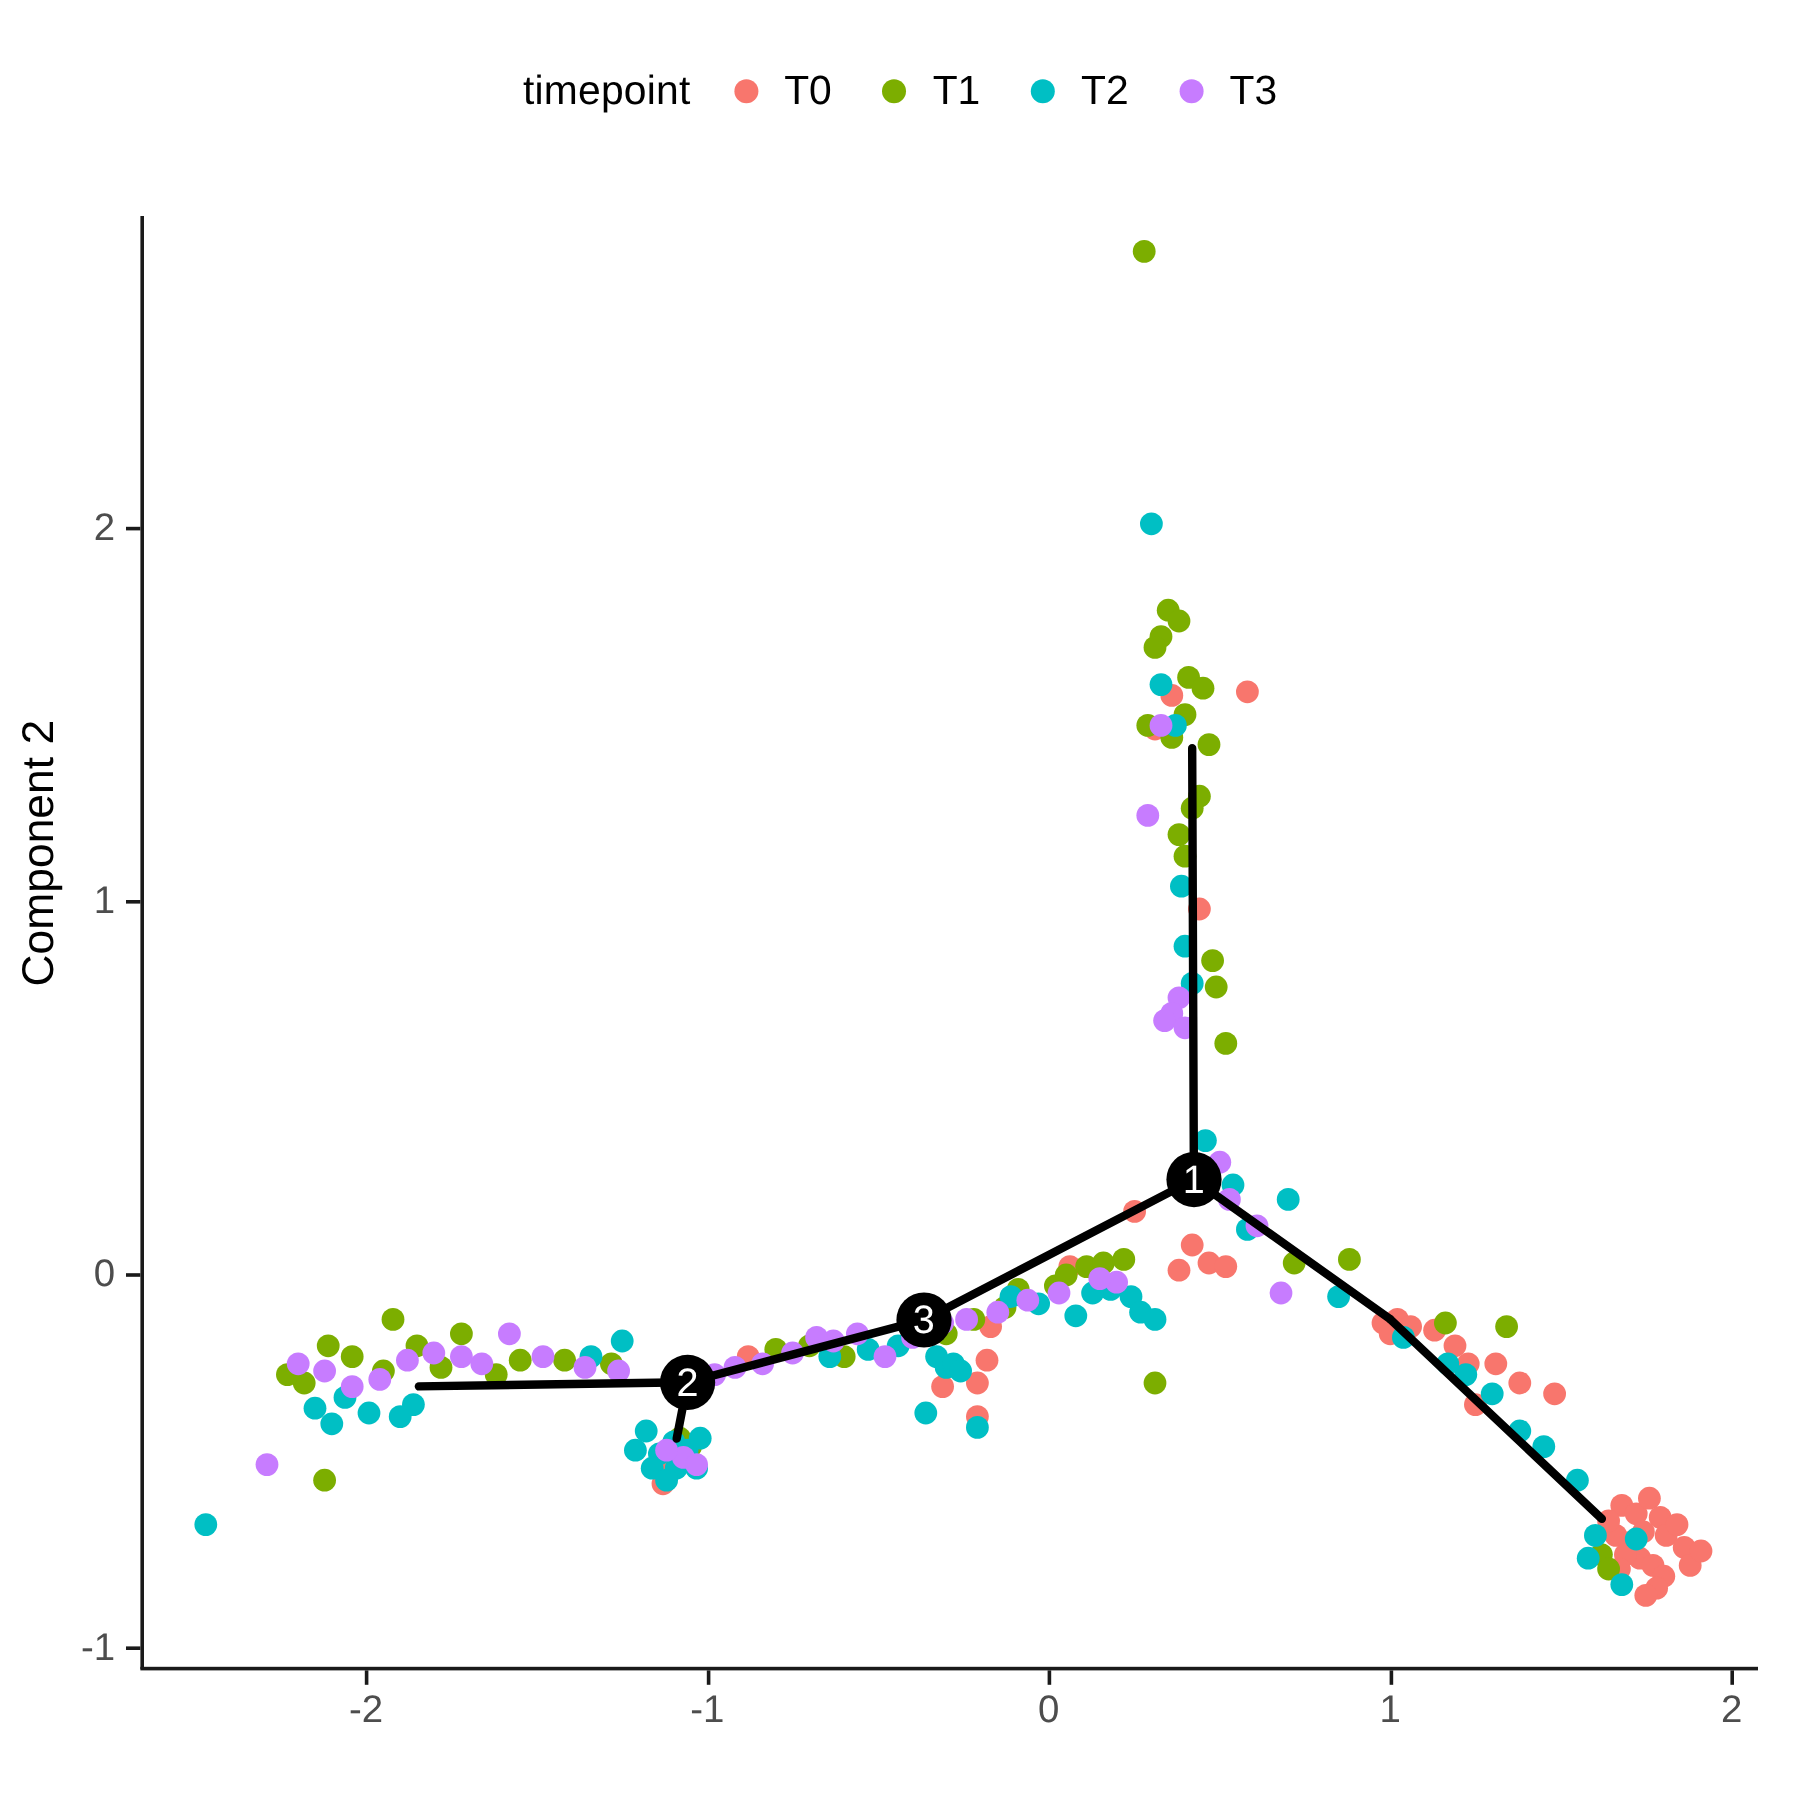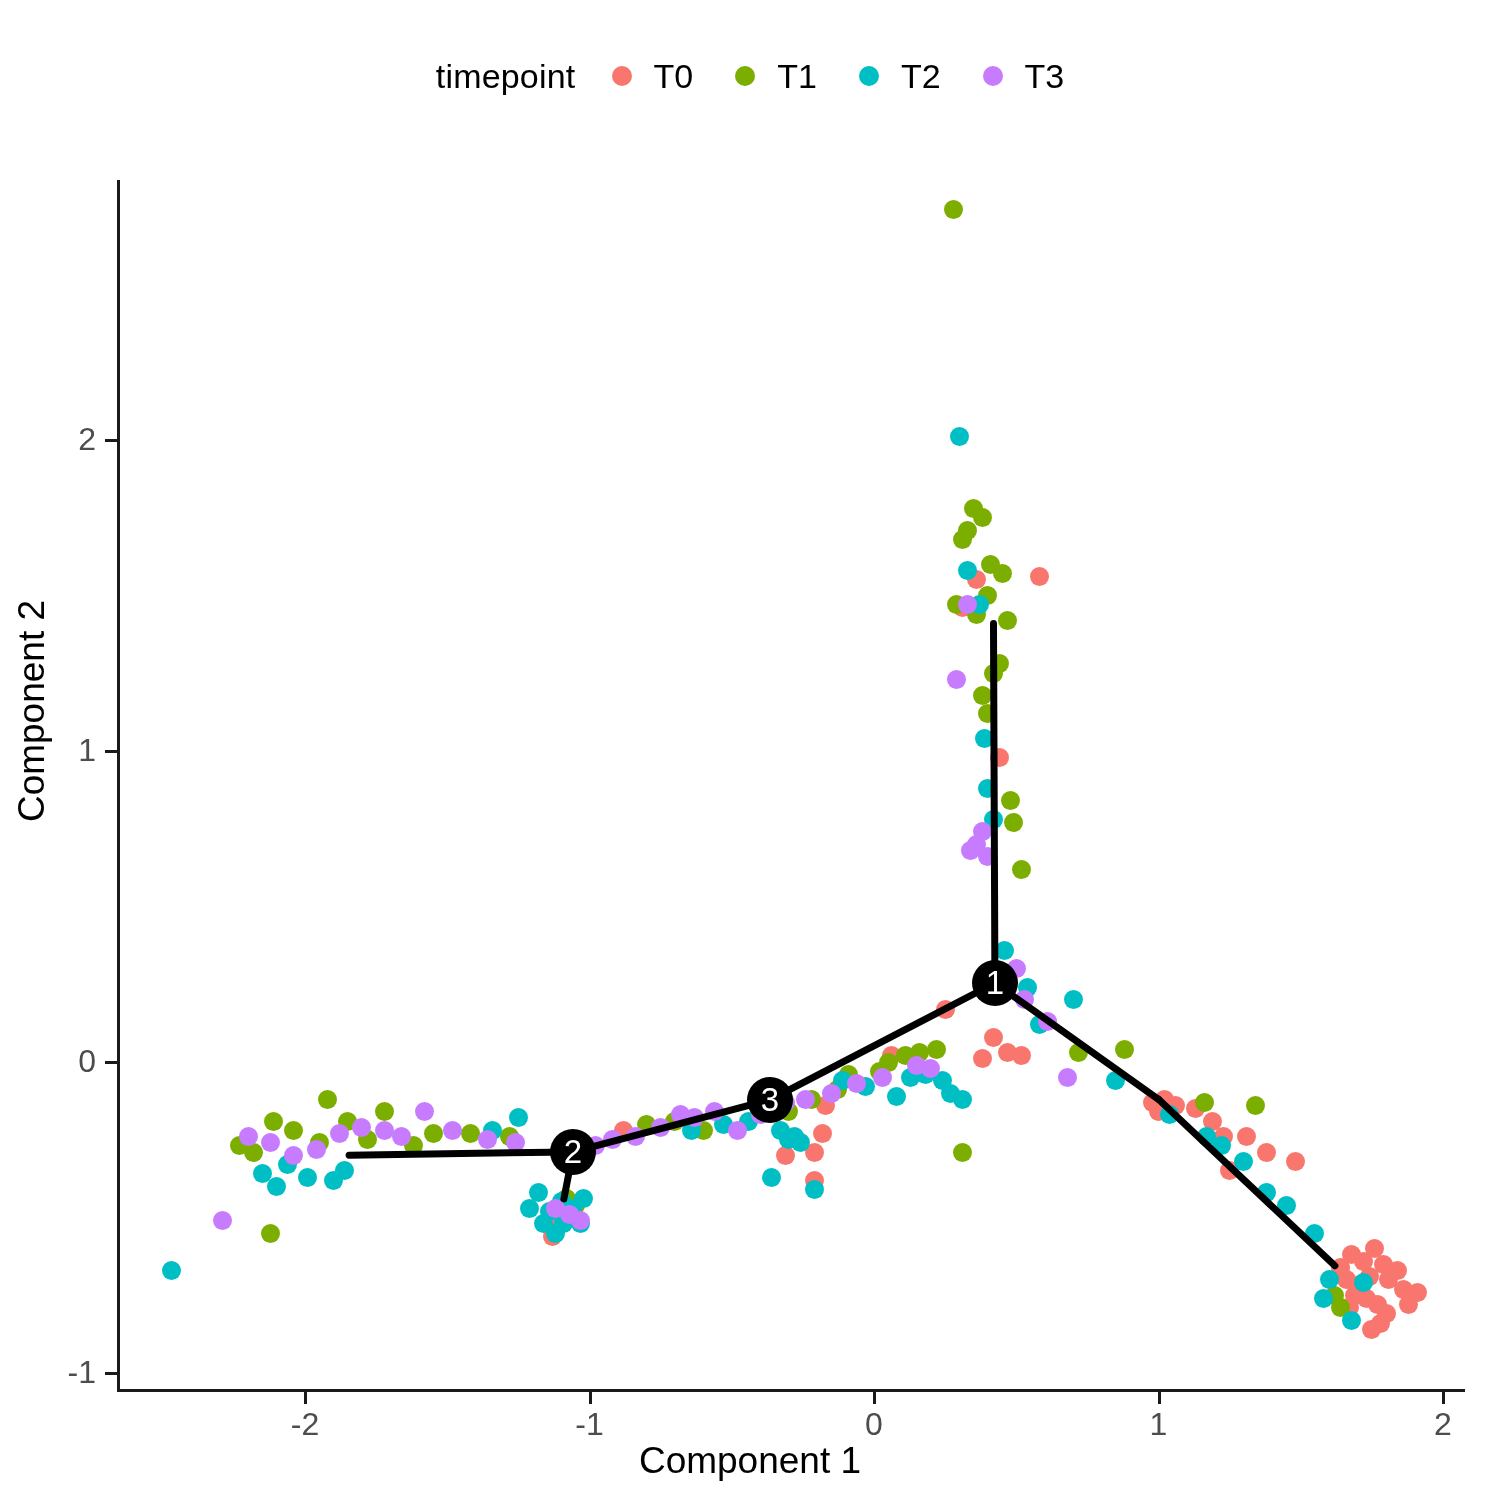--- a/index.html
+++ b/index.html
@@ -304,16 +304,15 @@
         <line x1="572.999" y1="1151.879" x2="349.09749999999997" y2="1155.3" stroke="#000" stroke-width="7" stroke-linecap="round"></line>
         <line x1="572.999" y1="1151.879" x2="563.895" y2="1198.84" stroke="#000" stroke-width="7" stroke-linecap="round"></line>
         <line x1="994.9125" y1="983.006" x2="1158.5" y2="1099.32" stroke="#000" stroke-width="7" stroke-linecap="round"></line>
         <line x1="1158.5" y1="1099.32" x2="1334.89" y2="1265.705" stroke="#000" stroke-width="7" stroke-linecap="round"></line>
       </svg>
       <div class="node" style="width: 46px; height: 46px; left: 971.913px; top: 960.006px;">1</div>
       <div class="node" style="width: 46px; height: 46px; left: 549.999px; top: 1128.88px;">2</div>
       <div class="node" style="width: 46px; height: 46px; left: 746.873px; top: 1076.94px;">3</div>
     </div>
 
-  <div id="xlab">Component 1</div>
   <div id="ylab">Component 2</div>
 
 </div>
 
 </body></html>

